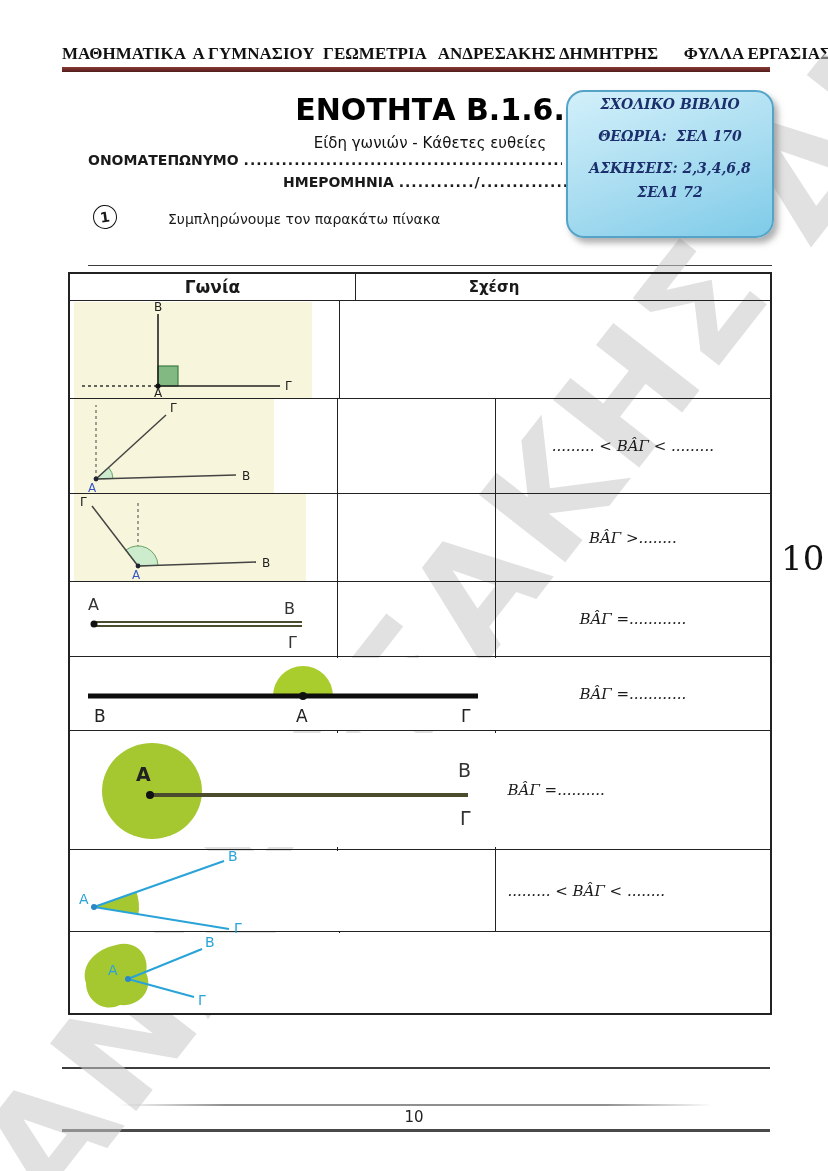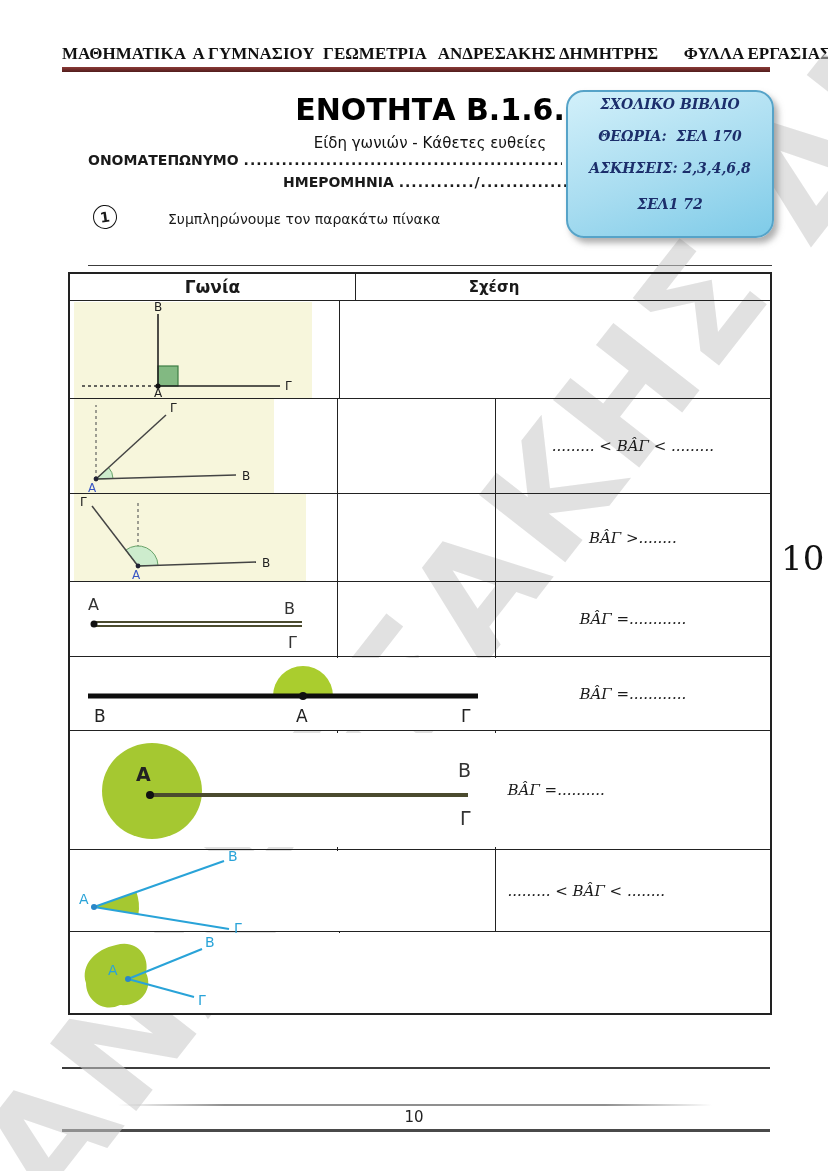--- a/index.html
+++ b/index.html
@@ -27,21 +27,21 @@
   
   .info-box{position:absolute;left:566px;top:90px;width:208px;height:148px;border-radius:18px;
       border:2px solid #56a3c8;box-sizing:border-box;
       background:linear-gradient(160deg,#d2f0fa 0%,#a7dcf0 55%,#7ecbe8 100%);
       box-shadow:4px 5px 6px rgba(110,110,110,0.55);z-index:3;
       font-family:"DejaVu Serif","Liberation Serif",serif;font-style:italic;font-weight:bold;
       color:#1c2e6b;text-align:center;font-size:14px;}
   .info-box .l1{margin-top:4px;}
   .info-box .l2{margin-top:16px;white-space:pre;}
   .info-box .l3{margin-top:16px;}
-  .info-box .l4{margin-top:20px;font-style:italic;}
+  .info-box .l4{margin-top:8px;font-style:italic;}
 
   
   .ex-badge{position:absolute;left:93px;top:205px;width:22px;height:22px;border:1.6px solid #111;
       border-radius:50%;text-align:center;line-height:22px;font-size:14px;font-weight:bold;
       transform:rotate(-8deg);background:#fff;z-index:3;}
   .ex-instruction{position:absolute;left:168px;top:211px;font-size:14px;z-index:3;}
 
   .pre-table-rule{position:absolute;left:88px;top:265px;width:684px;border-top:1.5px solid #3c3c3c;}
 
   

